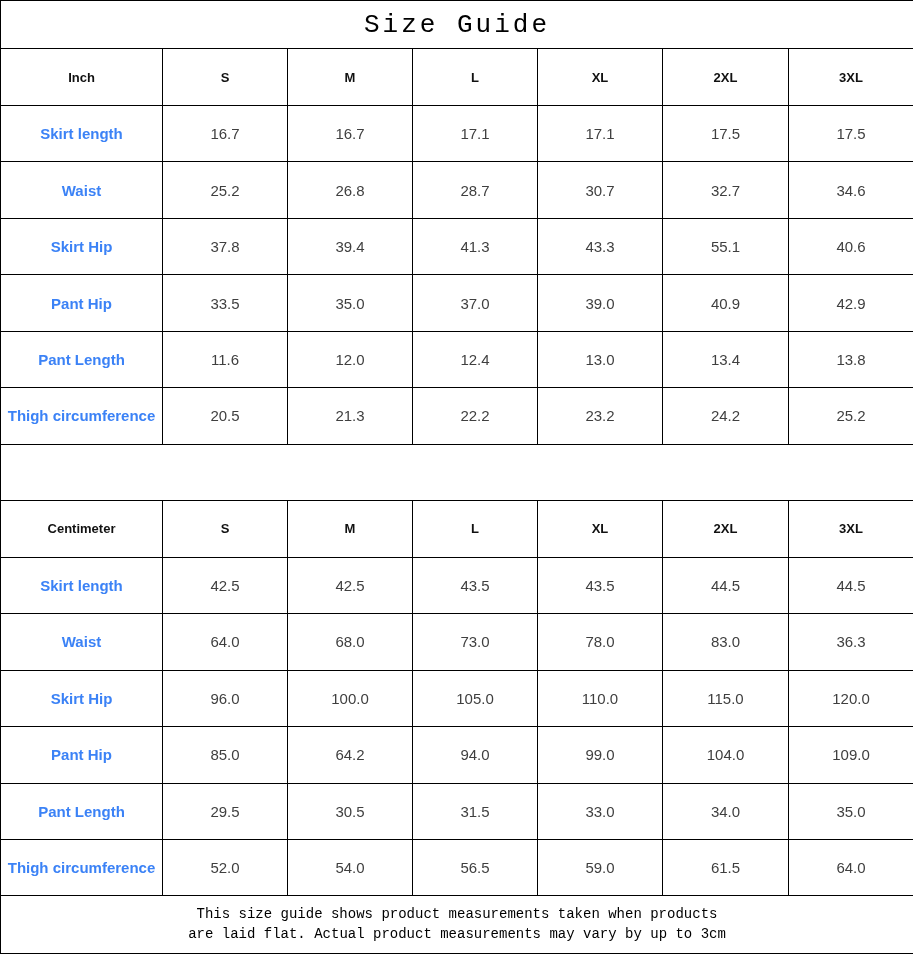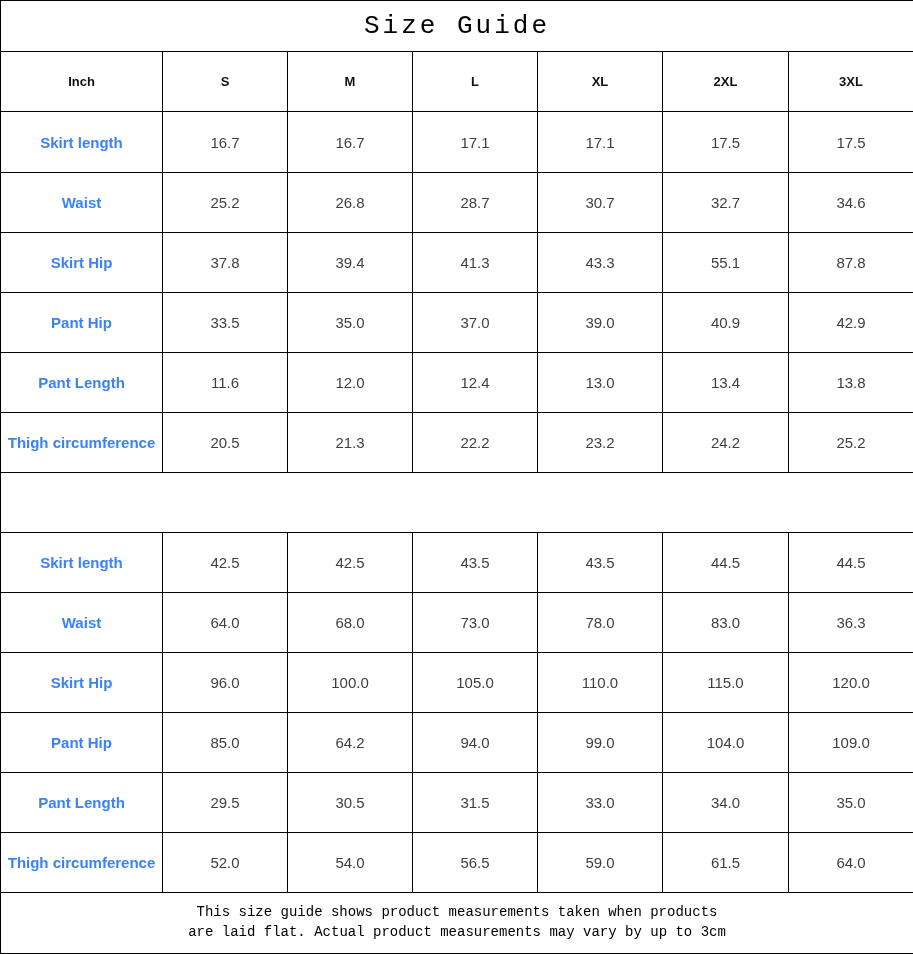--- a/index.html
+++ b/index.html
@@ -109,21 +109,21 @@
       <td class="value-cell">32.7</td>
       <td class="value-cell">34.6</td>
     </tr>
     <tr class="data-row">
       <th class="row-label">Skirt Hip</th>
       <td class="value-cell">37.8</td>
       <td class="value-cell">39.4</td>
       <td class="value-cell">41.3</td>
       <td class="value-cell">43.3</td>
       <td class="value-cell">55.1</td>
-      <td class="value-cell">87.8</td>
+      <td class="value-cell">40.6</td>
     </tr>
     <tr class="data-row">
       <th class="row-label">Pant Hip</th>
       <td class="value-cell">33.5</td>
       <td class="value-cell">35.0</td>
       <td class="value-cell">37.0</td>
       <td class="value-cell">39.0</td>
       <td class="value-cell">40.9</td>
       <td class="value-cell">42.9</td>
     </tr>
@@ -143,20 +143,29 @@
       <td class="value-cell">22.2</td>
       <td class="value-cell">23.2</td>
       <td class="value-cell">24.2</td>
       <td class="value-cell">25.2</td>
     </tr>
 
     <tr class="spacer-row">
       <td colspan="7"></td>
     </tr>
 
+    <tr class="header-row">
+      <th class="row-label">Centimeter</th>
+      <th>S</th>
+      <th>M</th>
+      <th>L</th>
+      <th>XL</th>
+      <th>2XL</th>
+      <th>3XL</th>
+    </tr>
 
     <tr class="data-row">
       <th class="row-label">Skirt length</th>
       <td class="value-cell">42.5</td>
       <td class="value-cell">42.5</td>
       <td class="value-cell">43.5</td>
       <td class="value-cell">43.5</td>
       <td class="value-cell">44.5</td>
       <td class="value-cell">44.5</td>
     </tr>

